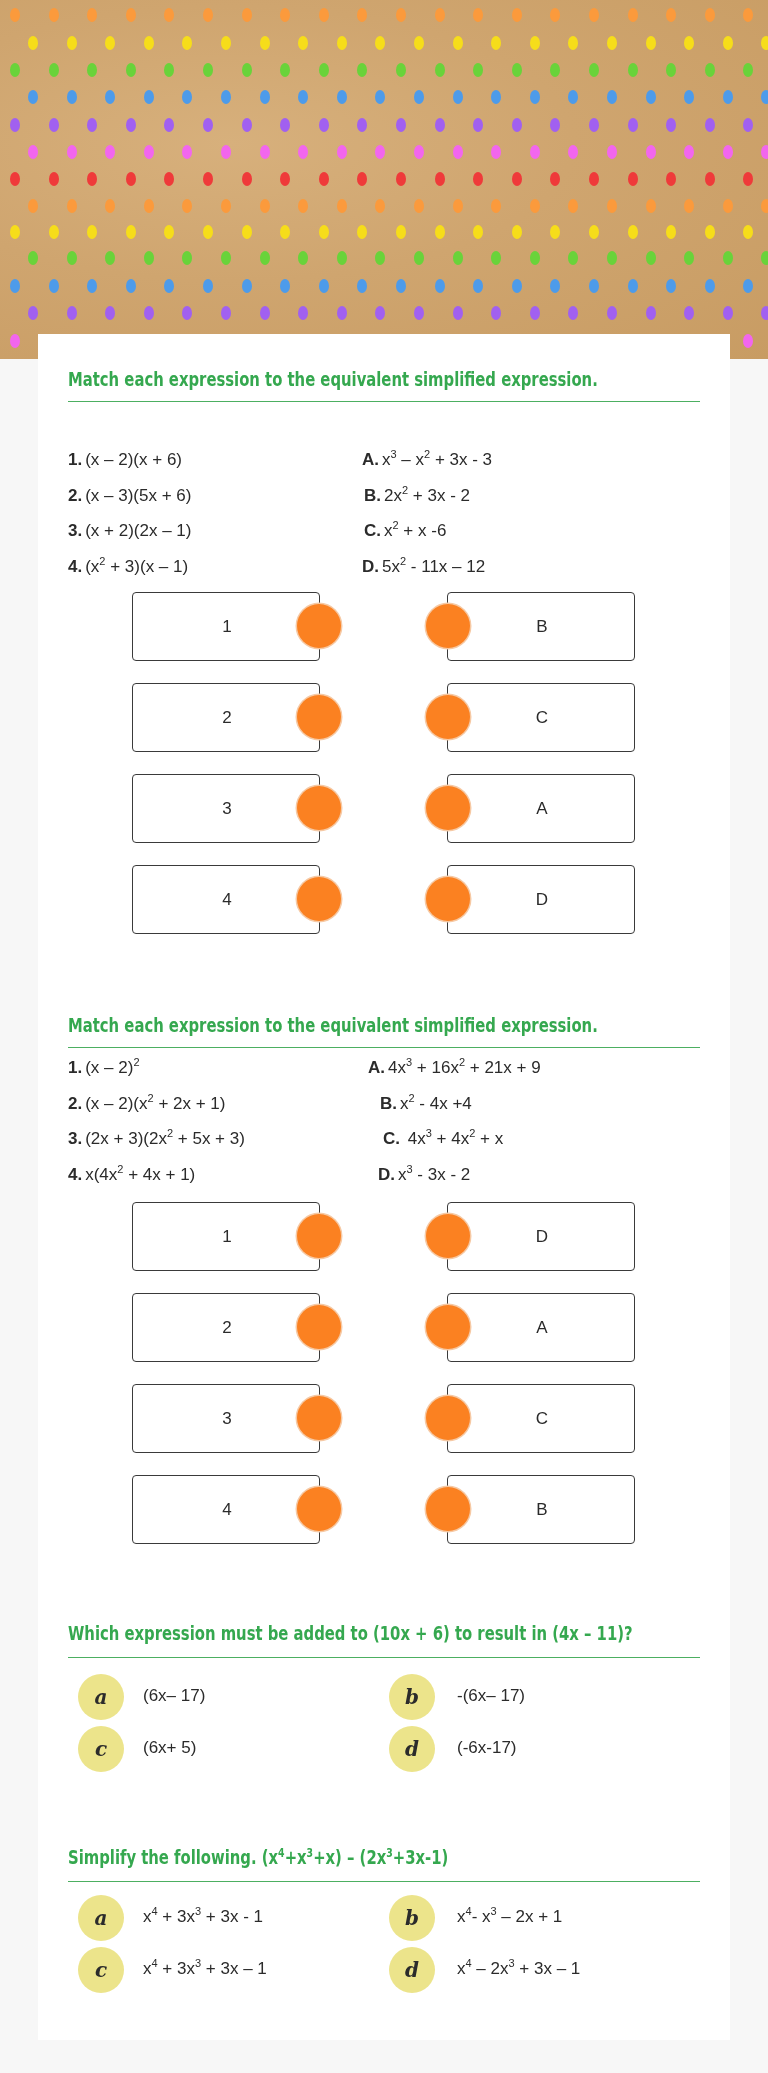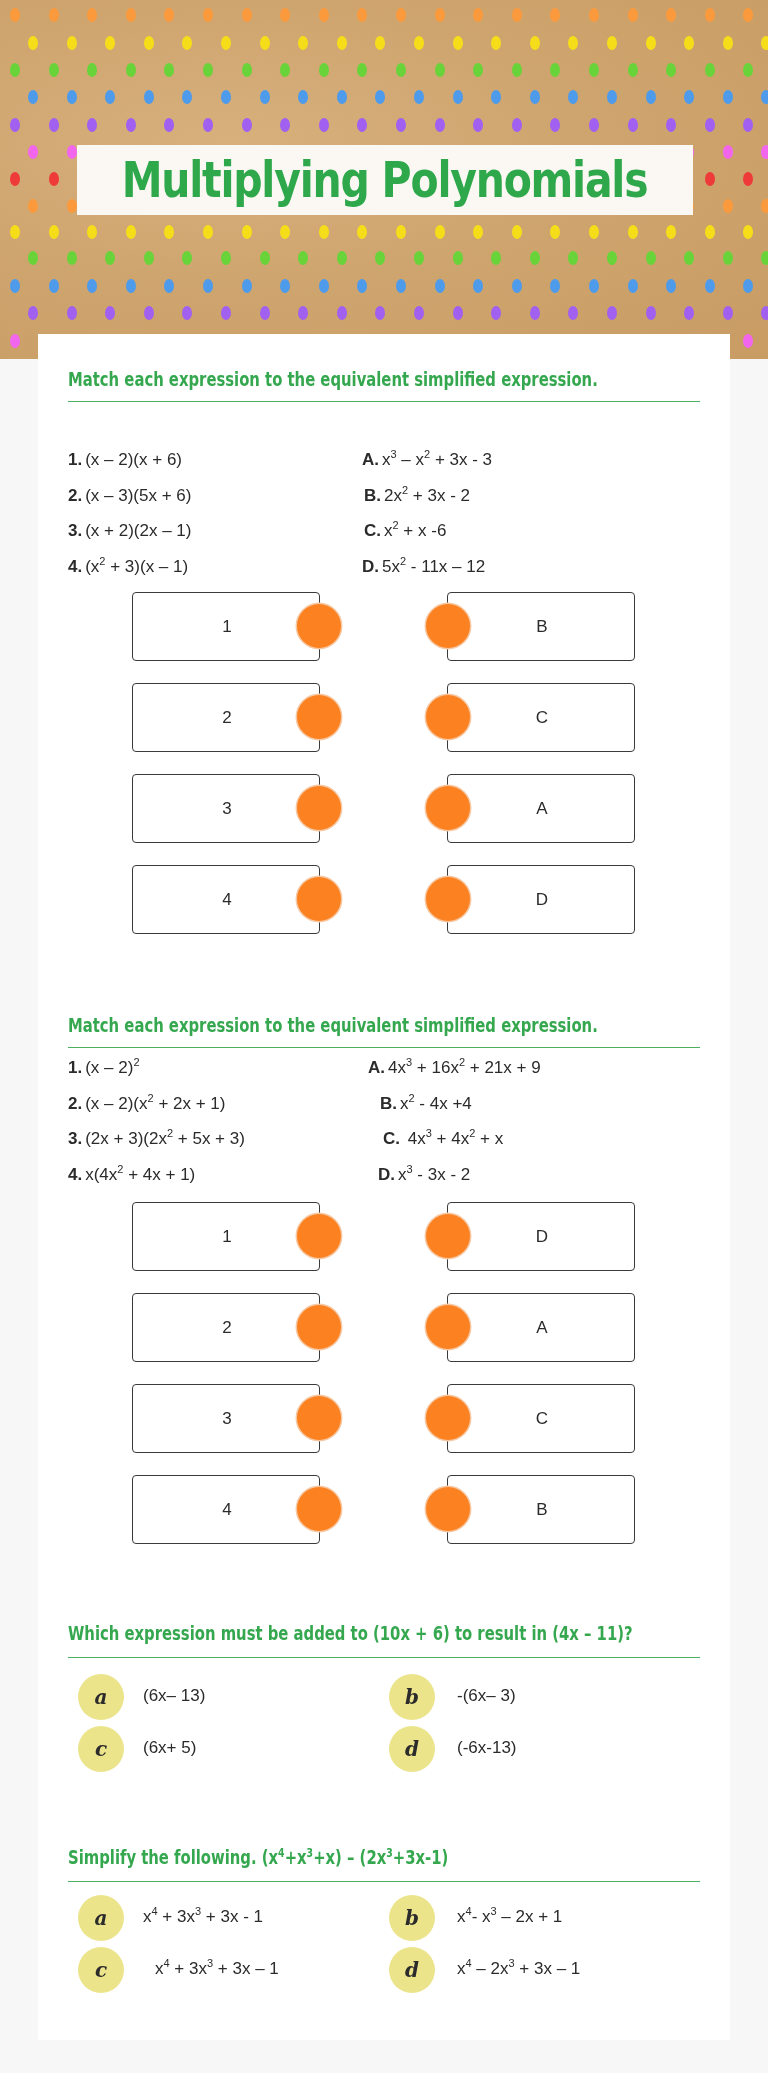--- a/index.html
+++ b/index.html
@@ -329,23 +329,20 @@
     <div class="dot" style="left: 357.4px; top: 8px; background: rgb(251, 154, 60);"></div>
     <div class="dot" style="left: 318.8px; top: 8px; background: rgb(251, 154, 60);"></div>
     <div class="dot" style="left: 280.2px; top: 8px; background: rgb(251, 154, 60);"></div>
     <div class="dot" style="left: 241.6px; top: 8px; background: rgb(251, 154, 60);"></div>
     <div class="dot" style="left: 203px; top: 8px; background: rgb(251, 154, 60);"></div>
     <div class="dot" style="left: 164.4px; top: 8px; background: rgb(251, 154, 60);"></div>
     <div class="dot" style="left: 125.8px; top: 8px; background: rgb(251, 154, 60);"></div>
     <div class="dot" style="left: 87.2px; top: 8px; background: rgb(251, 154, 60);"></div>
     <div class="dot" style="left: 48.6px; top: 8px; background: rgb(251, 154, 60);"></div>
     <div class="dot" style="left: 10px; top: 8px; background: rgb(251, 154, 60);"></div>
-  <div class="title-box">
-    <div class="title-text">Multiplying Polynomials</div>
-  </div>
 </div>
 
 <div class="card">
 
   <div>
     <div class="heading" style="top:34px;">Match each expression to the equivalent simplified expression.</div>
     <div class="hr" style="top:67px;"></div>
 
     <div id="s1-left">
         <div class="expr" style="left: 30px; top: 116px;"><b>1.</b><span>(x – 2)(x + 6)</span></div>
@@ -446,54 +443,54 @@
         <div class="knob" style="left: 388px; top: 1153px;"></div>
       </div>
   </div>
 
   <div>
     <div class="heading" style="top:1288px;">Which expression must be added to (10x + 6) to result in (4x – 11)?</div>
     <div class="hr" style="top:1323px;"></div>
     <div id="s3-opts">
         <div>
           <div class="opt-badge" style="left: 40px; top: 1340px;">a</div>
-          <div class="opt-text" style="left: 105px; top: 1352px;">(6x– 13)</div>
+          <div class="opt-text" style="left: 105px; top: 1352px;">(6x– 17)</div>
         </div>
         <div>
           <div class="opt-badge" style="left: 351px; top: 1340px;">b</div>
-          <div class="opt-text" style="left: 419px; top: 1352px;">-(6x– 3)</div>
+          <div class="opt-text" style="left: 419px; top: 1352px;">-(6x– 17)</div>
         </div>
         <div>
           <div class="opt-badge" style="left: 40px; top: 1392px;">c</div>
           <div class="opt-text" style="left: 105px; top: 1404px;">(6x+ 5)</div>
         </div>
         <div>
           <div class="opt-badge" style="left: 351px; top: 1392px;">d</div>
-          <div class="opt-text" style="left: 419px; top: 1404px;">(-6x-13)</div>
+          <div class="opt-text" style="left: 419px; top: 1404px;">(-6x-17)</div>
         </div>
       </div>
   </div>
 
   <div>
     <div class="heading" style="top:1512px;">
       <span>Simplify the following. </span><span id="s4-heading-expr">(x<sup style="font-size: 12px;">4</sup>+x<sup style="font-size: 12px;">3</sup>+x) – (2x<sup style="font-size: 12px;">3</sup>+3x-1)</span>
     </div>
     <div class="hr" style="top:1547px;"></div>
     <div id="s4-opts">
         <div>
           <div class="opt-badge" style="left: 40px; top: 1561px;">a</div>
           <div class="opt-text" style="left: 105px; top: 1573px;">x<sup>4</sup> + 3x<sup>3</sup> + 3x - 1</div>
         </div>
         <div>
           <div class="opt-badge" style="left: 351px; top: 1561px;">b</div>
           <div class="opt-text" style="left: 419px; top: 1573px;">x<sup>4</sup>- x<sup>3</sup> – 2x + 1</div>
         </div>
         <div>
           <div class="opt-badge" style="left: 40px; top: 1613px;">c</div>
-          <div class="opt-text" style="left: 117px; top: 1625px;">x<sup>4</sup> + 3x<sup>3</sup> + 3x – 1</div>
+          <div class="opt-text" style="left: 105px; top: 1625px;">x<sup>4</sup> + 3x<sup>3</sup> + 3x – 1</div>
         </div>
         <div>
           <div class="opt-badge" style="left: 351px; top: 1613px;">d</div>
           <div class="opt-text" style="left: 419px; top: 1625px;">x<sup>4</sup> – 2x<sup>3</sup> + 3x – 1</div>
         </div>
       </div>
   </div>
 
 </div>
 

